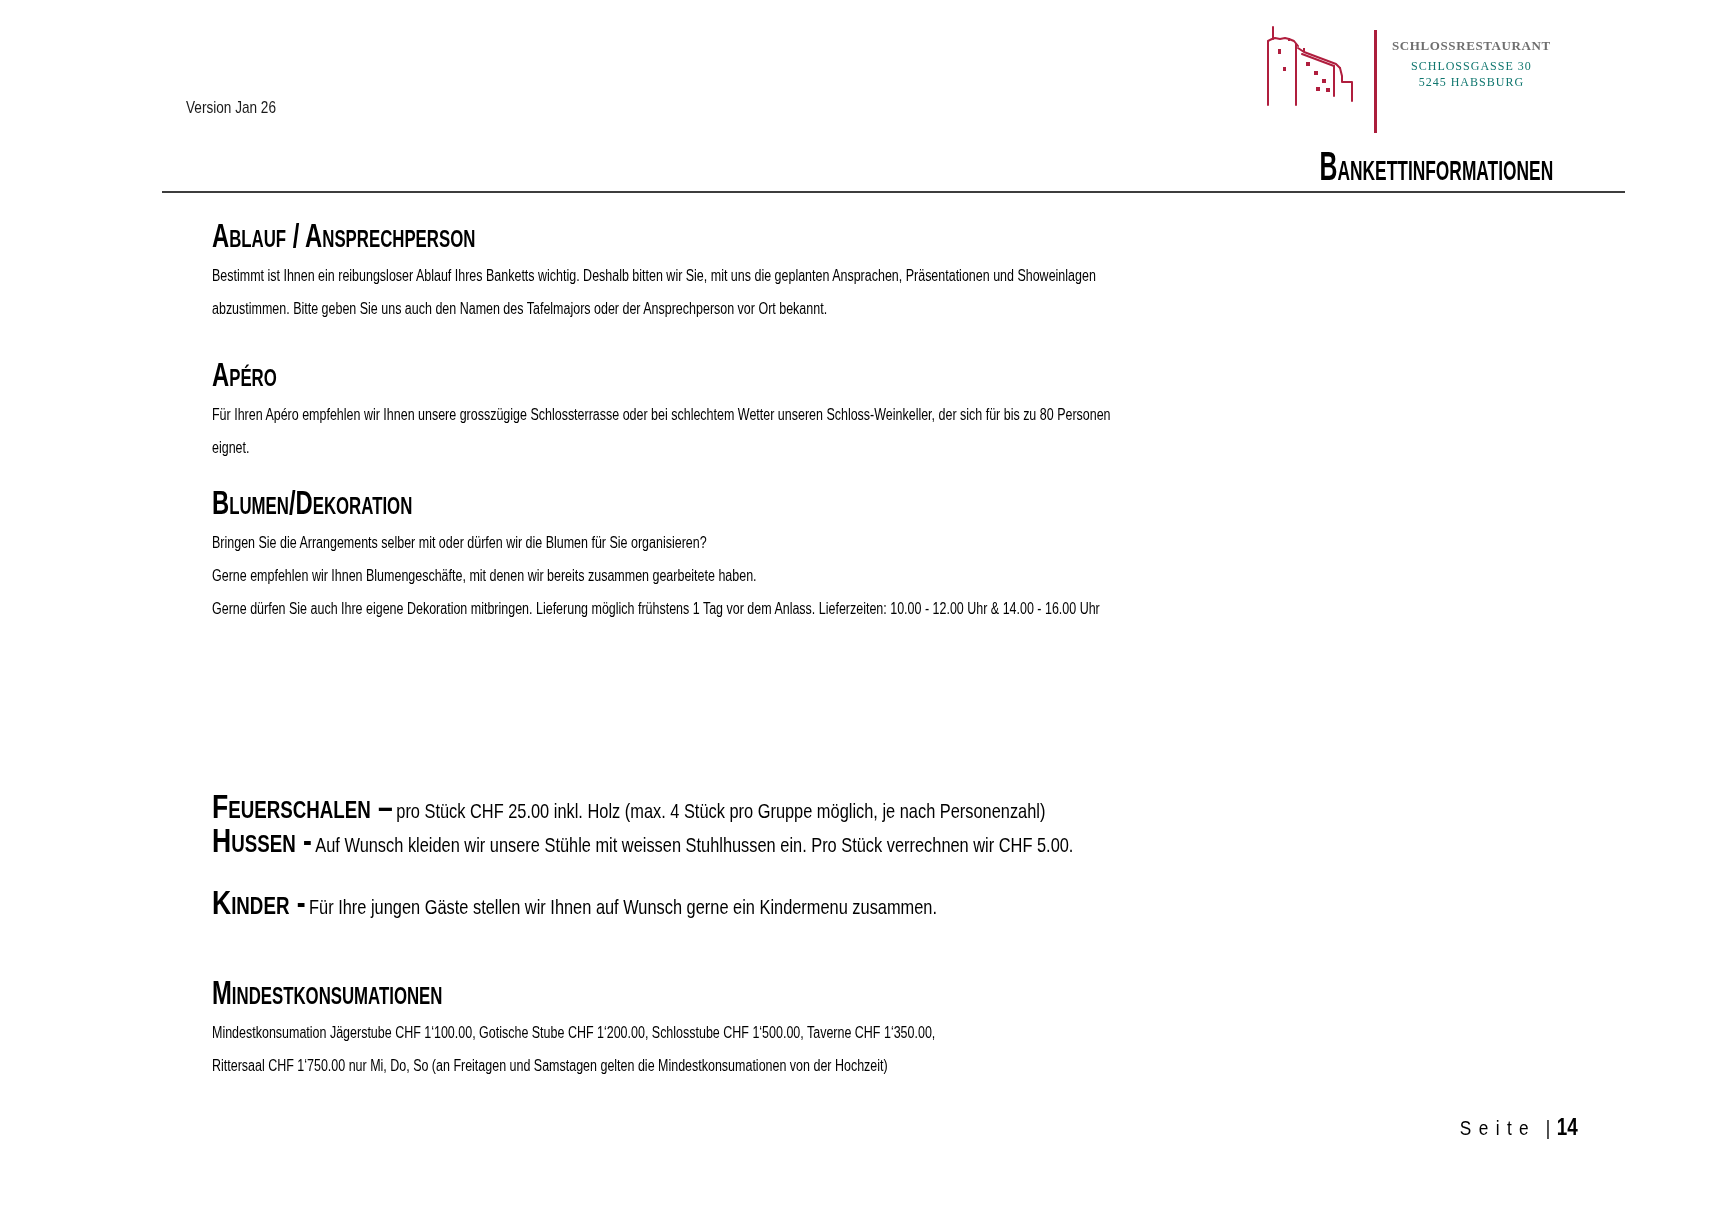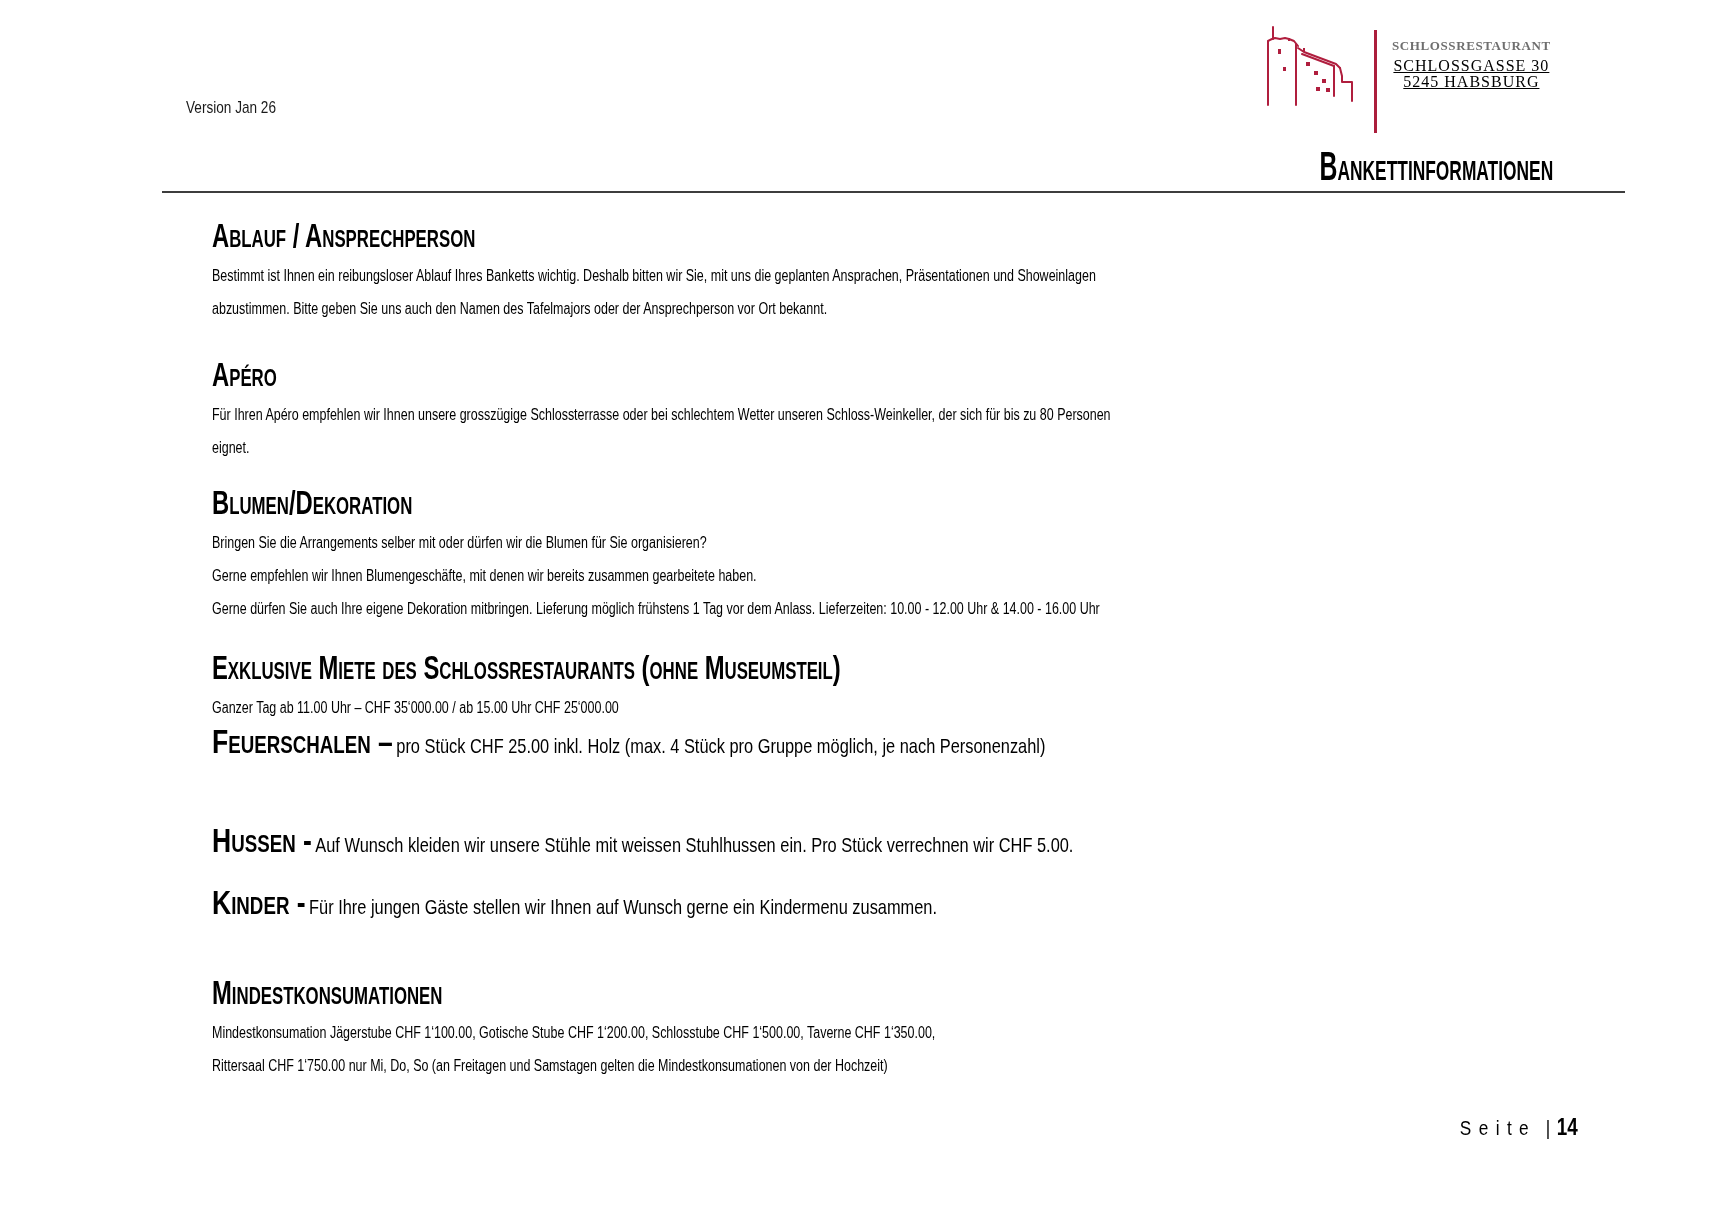--- a/index.html
+++ b/index.html
@@ -16,22 +16,22 @@
   .version .cond { transform:scaleX(0.8); }
 
   .logo { position:absolute; left:1256px; top:22px; width:360px; height:112px; }
   .castle { position:absolute; left:2px; top:2px; width:106px; height:94px; }
   .logo-divider { position:absolute; left:118px; top:8px; width:3px; height:103px; background:#ab1e3c; }
   .logo-text { position:absolute; left:136px; top:16px;text-align:center; }
   .logo-overline { font-family:"Liberation Serif", serif; font-weight:bold; font-size:13px;
     letter-spacing:0.6px; color:#6f6f6f; }
   .logo-brand { margin-top:1px; font-size:44px; font-weight:bold; color:#ab1e3c; line-height:44px; }
   .logo-brand .cond { transform:scaleX(0.6); letter-spacing:0px; }
-  .logo-address { font-family:"Liberation Serif", serif; font-size:16px; letter-spacing:1px;
-    color:#000000; line-height:16px; margin-top:4px;text-decoration:underline; }
+  .logo-address { font-family:"Liberation Serif", serif; font-size:12px; letter-spacing:1px;
+    color:#0f766e; line-height:16px; margin-top:4px; }
 
   
   .doc-title { position:absolute; left:162px; top:142px; width:1463px; text-align:right;
     font-size:40px; font-weight:bold; font-variant:small-caps; line-height:48px; }
   .doc-title .cond { transform:scaleX(0.62); transform-origin:50% 50%; }
   .title-rule { position:absolute; left:162px; top:191px; width:1463px; height:2px; background:#3d3d3d; }
 
   
   .section { position:absolute; left:212px; }
   .sec-heading { font-size:34px; font-weight:bold; font-variant:small-caps; line-height:40px; margin-bottom:4px; }
@@ -126,30 +126,22 @@
       <span class="cond">Bringen Sie die Arrangements selber mit oder dürfen wir die Blumen für Sie organisieren?</span>
     </div>
     <div class="body-line">
       <span class="cond">Gerne empfehlen wir Ihnen Blumengeschäfte, mit denen wir bereits zusammen gearbeitete haben.</span>
     </div>
     <div class="body-line">
       <span class="cond">Gerne dürfen Sie auch Ihre eigene Dekoration mitbringen. Lieferung möglich frühstens 1 Tag vor dem Anlass. Lieferzeiten: 10.00 - 12.00 Uhr &amp; 14.00 - 16.00 Uhr</span>
     </div>
   </div>
 
-  <div class="section" style="top:647px">
-    <div class="sec-heading">
-      <span class="cond">Exklusive Miete des Schlossrestaurants (ohne Museumsteil)</span>
-    </div>
-    <div class="body-line">
-      <span class="cond">Ganzer Tag ab 11.00 Uhr – CHF 35‘000.00 / ab 15.00 Uhr CHF 25‘000.00</span>
-    </div>
-  </div>
 
-  <div class="section" style="top:721px">
+  <div class="section" style="top:786px">
     <div class="inline-line">
       <span class="cond">
         <span class="inline-heading">Feuerschalen –</span>
         <span class="inline-body">pro Stück CHF 25.00 inkl. Holz (max. 4 Stück pro Gruppe möglich, je nach Personenzahl)</span>
       </span>
     </div>
   </div>
 
   <div class="section" style="top:820px">
     <div class="inline-line">

